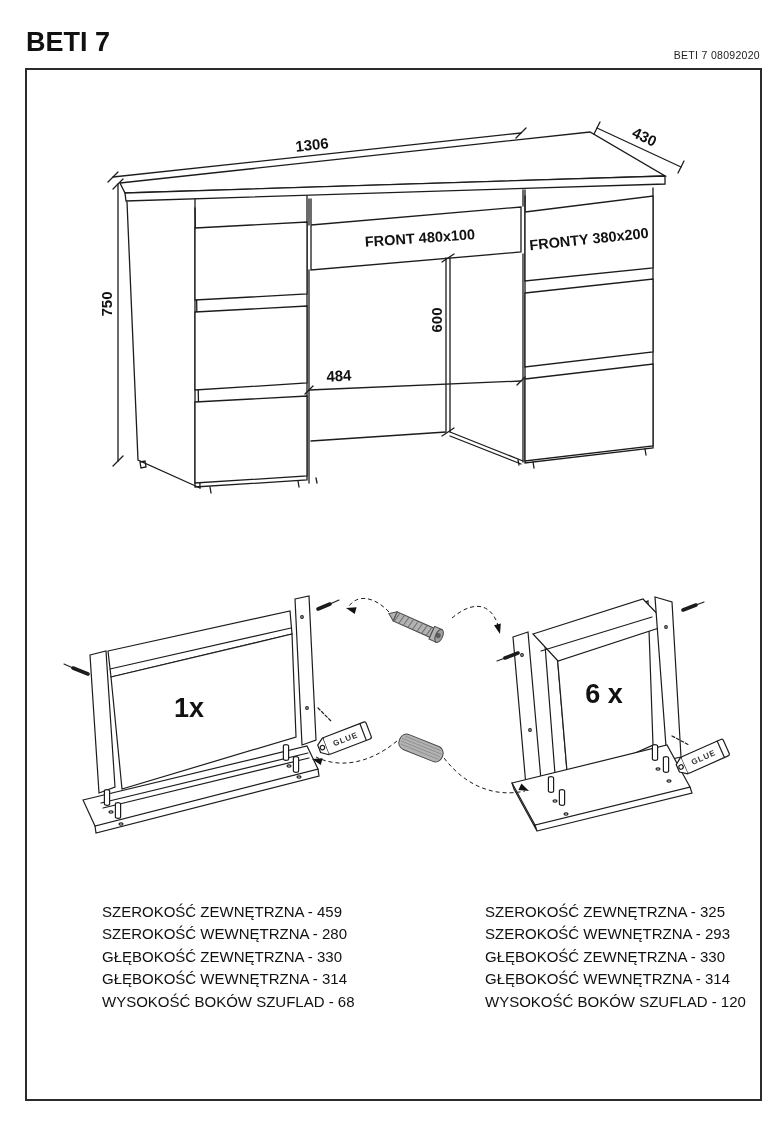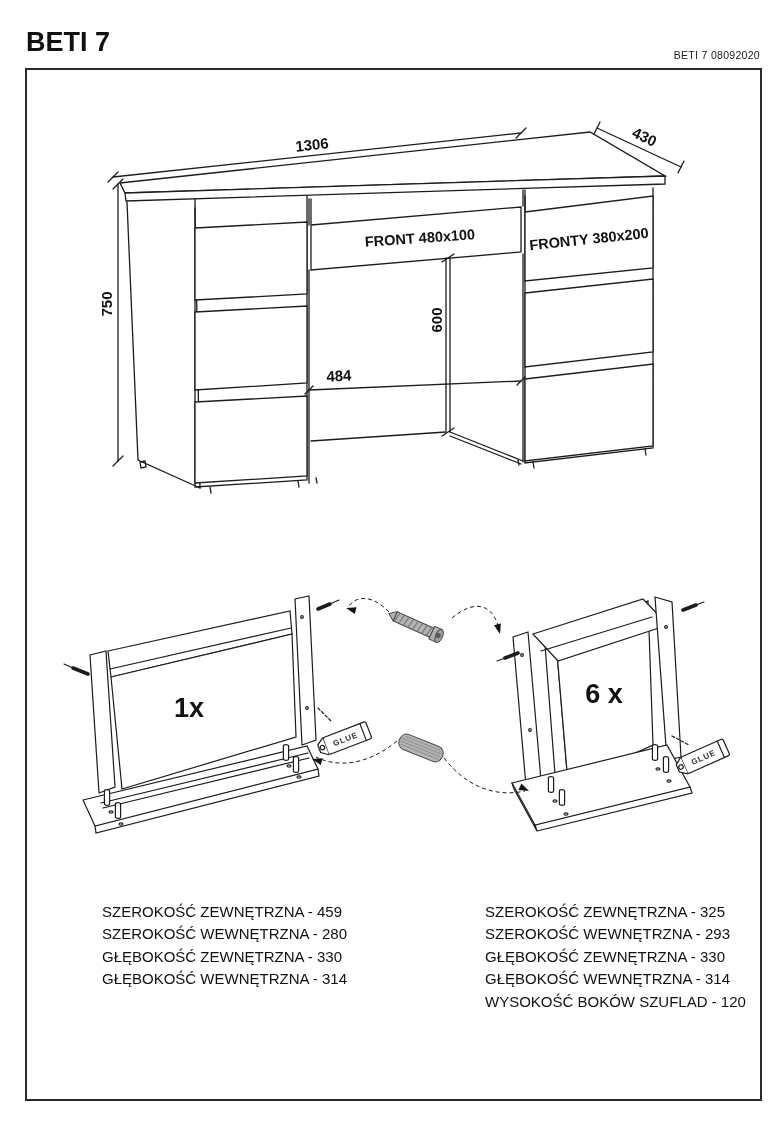--- a/index.html
+++ b/index.html
@@ -257,20 +257,21 @@
         <path d="M0,0 L10,-3.5 L10,3.5 Z" transform="translate(529 791) rotate(205)"></path>
       </g>
     </g>
   </svg>
 
   <div class="specs-col specs-left">
     <div>SZEROKOŚĆ ZEWNĘTRZNA - 459</div>
     <div>SZEROKOŚĆ WEWNĘTRZNA - 280</div>
     <div>GŁĘBOKOŚĆ ZEWNĘTRZNA - 330</div>
     <div>GŁĘBOKOŚĆ WEWNĘTRZNA - 314</div>
+    <div>WYSOKOŚĆ BOKÓW SZUFLAD - 68</div>
   </div>
   <div class="specs-col specs-right">
     <div>SZEROKOŚĆ ZEWNĘTRZNA - 325</div>
     <div>SZEROKOŚĆ WEWNĘTRZNA - 293</div>
     <div>GŁĘBOKOŚĆ ZEWNĘTRZNA - 330</div>
     <div>GŁĘBOKOŚĆ WEWNĘTRZNA - 314</div>
     <div>WYSOKOŚĆ BOKÓW SZUFLAD - 120</div>
   </div>
 
 </div>

